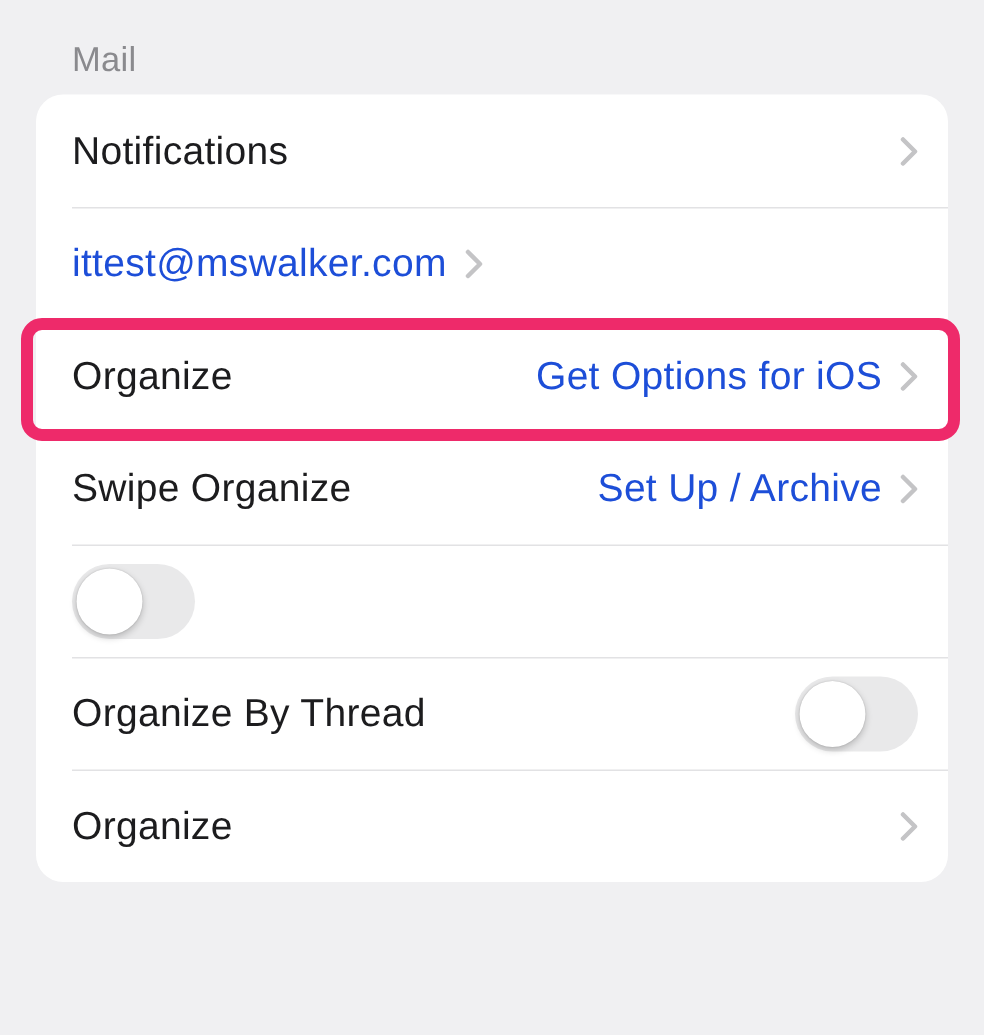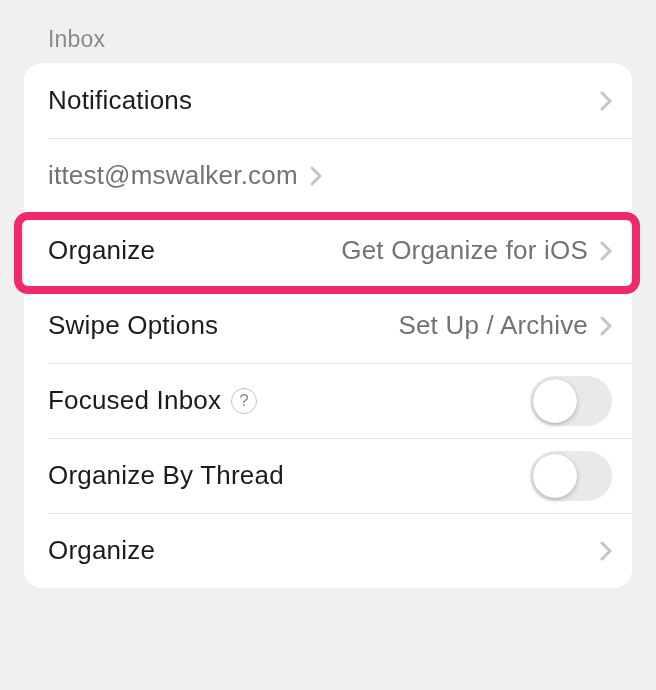--- a/index.html
+++ b/index.html
@@ -46,21 +46,21 @@
     align-items:center;
     gap:10px;
   }
   .detail {
     display:flex;
     align-items:center;
     gap:12px;
   }
   .value {
     font-size:26px;
-    color:#737373;
+    color:#1d4ed8;
     letter-spacing:0.2px;
   }
   .chev {
     width:12px; height:20px;
     display:inline-block;
   }
   .chev svg { display:block; }
   .chev path { stroke:#c4c4c6; stroke-width:3; fill:none; stroke-linecap:round; stroke-linejoin:round; }
   .help {
     width:26px; height:26px;
@@ -94,21 +94,21 @@
     width:626px;
     height:82px;
     border:8px solid #ee2a6a;
     border-radius:14px;
     pointer-events:none;
   }
 </style>
 </head>
 <body>
 
-<div class="section-header">Inbox</div>
+<div class="section-header">Mail</div>
 
 <div class="card">
 
   <div class="row">
     <span class="label">Notifications</span>
     <span class="detail">
       <span class="chev">
           <svg viewBox="0 0 12 20">
             <path d="M2 2 L10 10 L2 18"></path>
           </svg>
@@ -123,46 +123,42 @@
           <svg viewBox="0 0 12 20">
             <path d="M2 2 L10 10 L2 18"></path>
           </svg>
         </span>
     </span>
   </div>
 
   <div class="row">
     <span class="label">Organize</span>
     <span class="detail">
-      <span class="value">Get Organize for iOS</span>
+      <span class="value">Get Options for iOS</span>
       <span class="chev">
           <svg viewBox="0 0 12 20">
             <path d="M2 2 L10 10 L2 18"></path>
           </svg>
         </span>
     </span>
   </div>
 
   <div class="row">
-    <span class="label">Swipe Options</span>
+    <span class="label">Swipe Organize</span>
     <span class="detail">
       <span class="value">Set Up / Archive</span>
       <span class="chev">
           <svg viewBox="0 0 12 20">
             <path d="M2 2 L10 10 L2 18"></path>
           </svg>
         </span>
     </span>
   </div>
 
   <div class="row">
-    <span class="label">
-      <span>Focused Inbox</span>
-      <span class="help">?</span>
-    </span>
     <span class="switch">
       <span class="knob"></span>
     </span>
   </div>
 
   <div class="row">
     <span class="label">Organize By Thread</span>
     <span class="switch">
       <span class="knob"></span>
     </span>

